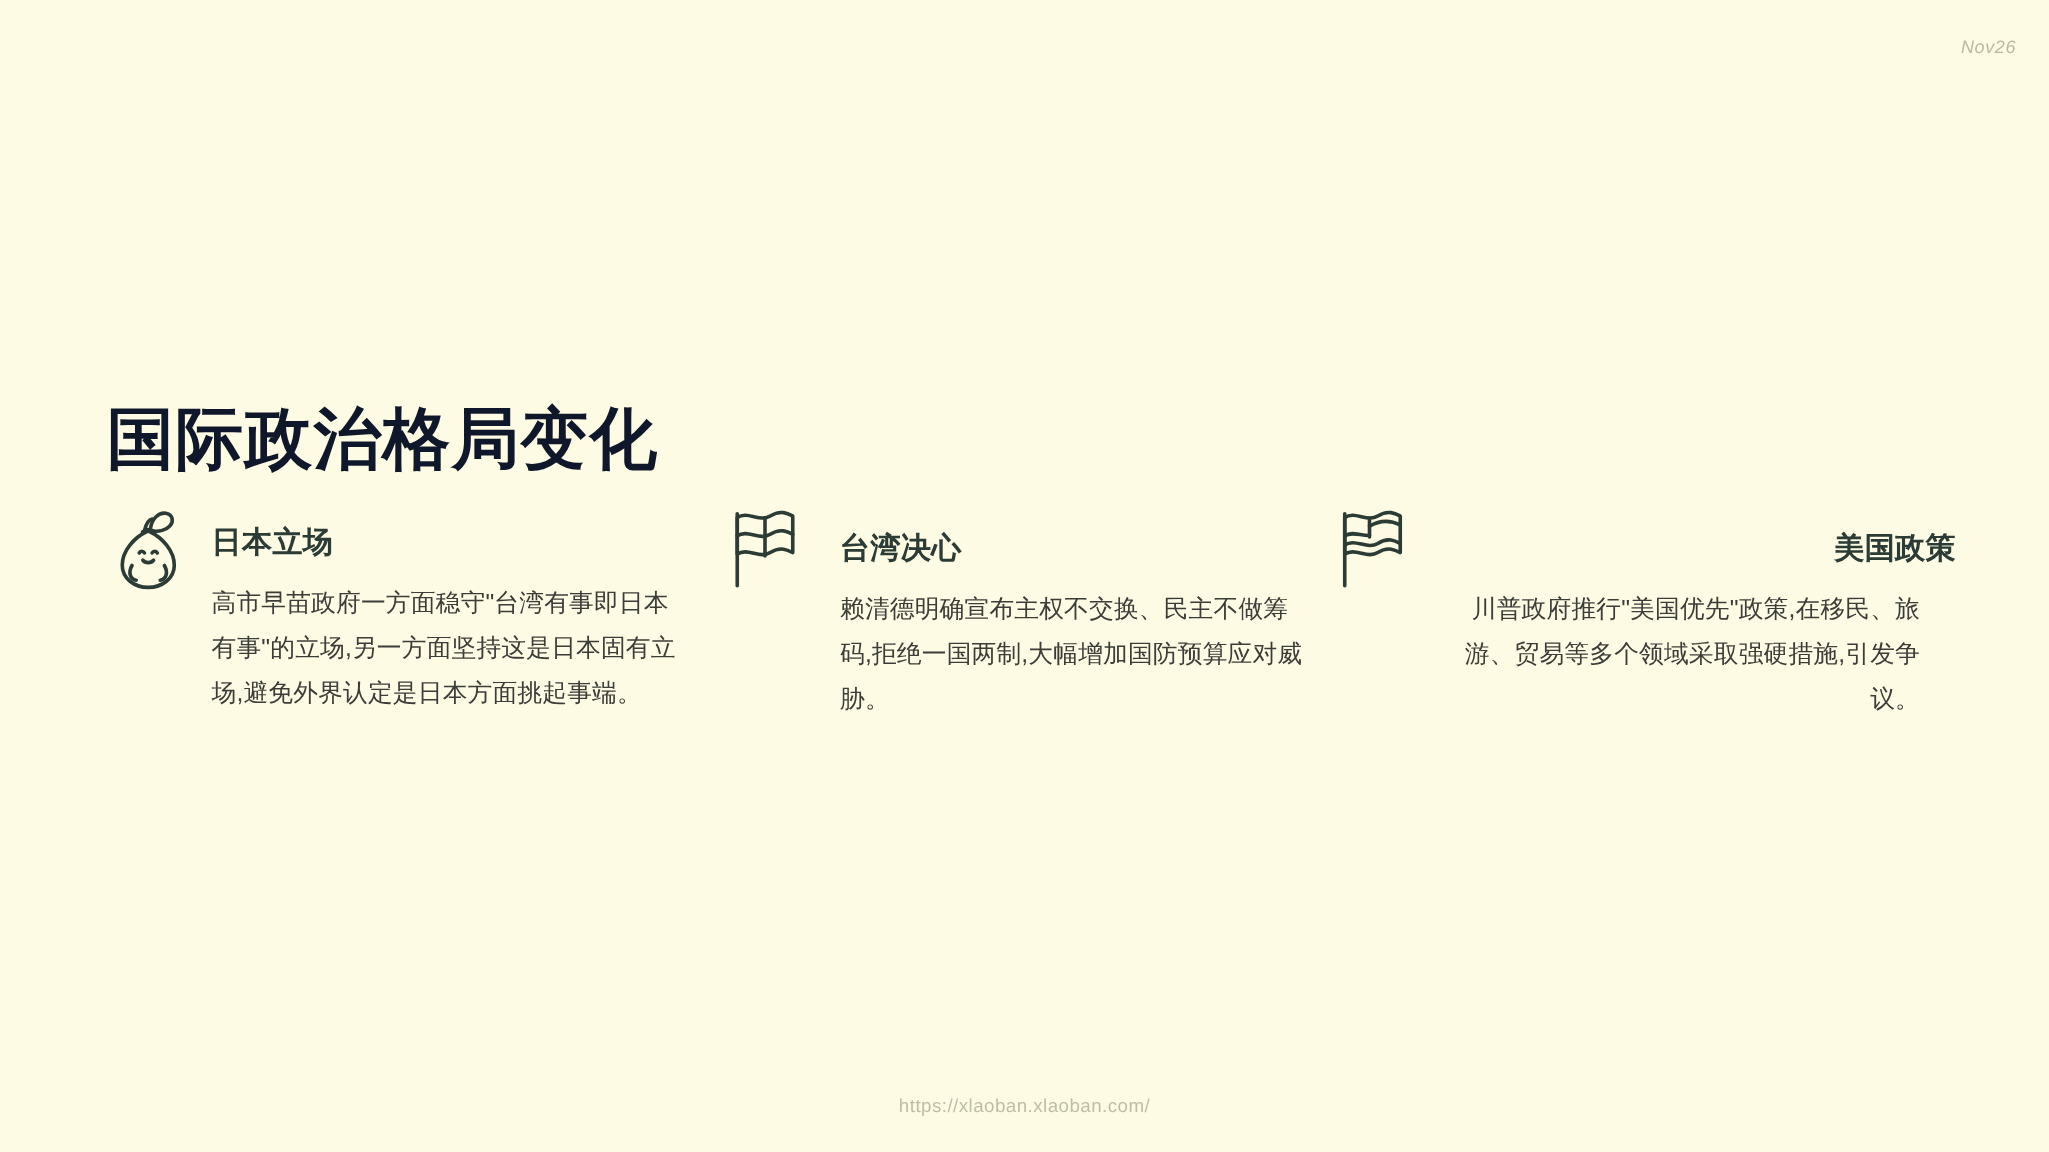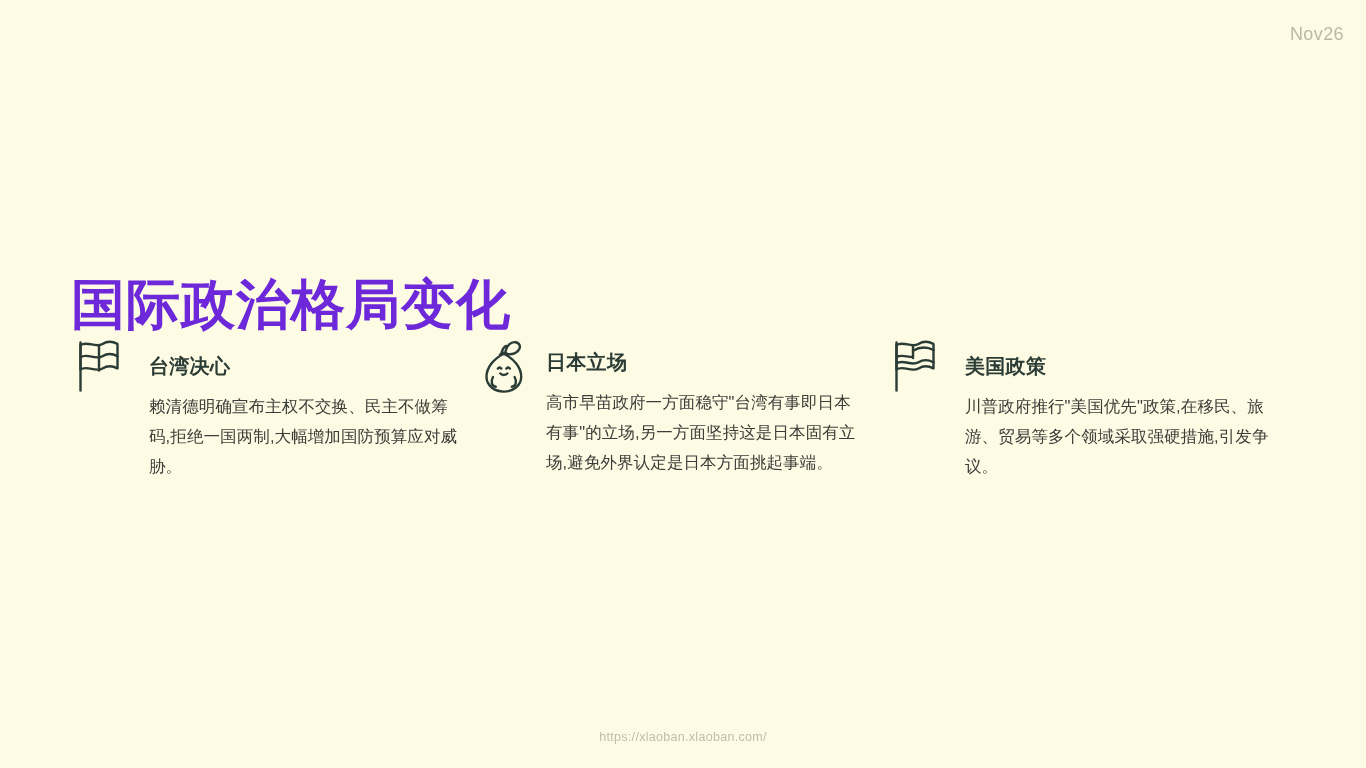--- a/index.html
+++ b/index.html
@@ -22,37 +22,38 @@
     height: 768px;
     background: #FDFBE3;
     box-sizing: border-box;
   }
 
   
   .date-stamp {
     position: absolute;
     top: 24px;
     right: 22px;
-    font-size: 18px;
+    font-size: 12px;
     letter-spacing: 0.4px;
     color: #B9B9A4;
     font-family: "Liberation Sans", "DejaVu Sans", sans-serif;
     white-space: nowrap;
+    font-style: italic;
   }
 
   
   .slide-title {
     position: absolute;
     left: 71px;
     top: 238px;
-    font-size: 54px;
+    font-size: 45px;
     line-height: 1.12;
     font-weight: 700;
     letter-spacing: 1px;
-    color: #6d28d9;
+    color: #0f172a;
     white-space: nowrap;
     font-family: "Liberation Sans", "DejaVu Sans", sans-serif;
   }
 
   
   .columns {
     position: absolute;
     left: 71px;
     top: 336px;
     width: 1233px;
@@ -101,21 +102,21 @@
     color: #3C3C38;
     letter-spacing: 0.1px;
     margin: 0;
     max-width: 315px;
     font-family: "Liberation Sans", "DejaVu Sans", sans-serif;
   }
 
   
   .column.c1 .col-body { padding-top: 14px; }
   .column.c2 .col-body { padding-top: 18px; }
-  .column.c3 .col-body { padding-top: 18px; }
+  .column.c3 .col-body { padding-top: 18px; text-align: right; }
   .column.c2 .col-icon { margin-right: 22px; }
   .column.c3 .col-icon { margin-right: 22px; }
   .column.c2 { width: 405px; }
   .column.c3 { width: 417px; }
 
   
   .footer-url {
     position: absolute;
     left: 0;
     right: 0;
@@ -130,41 +131,20 @@
 </head>
 <body>
 
 <div class="slide">
 
   <div class="date-stamp">Nov26</div>
 
   <h1 class="slide-title">国际政治格局变化</h1>
 
   <div class="columns">
-
-    <div class="column c2">
-      <span class="col-icon">
-        <svg viewBox="0 0 56 60" fill="none" stroke="#2B3B35" stroke-width="2.4" stroke-linecap="round" stroke-linejoin="round">
-
-          <path d="M9.5 6.5 L9.5 54.5"></path>
-
-          <path d="M9.5 9.0 C16.5 4.4 24.5 12.4 31.5 8.0 C38.5 3.6 43.5 6.4 46.5 8.0
-                   L46.5 32.4
-                   C43.5 30.8 38.5 28.0 31.5 32.4 C24.5 36.8 16.5 28.8 9.5 33.4 Z"></path>
-
-          <path d="M9.5 21.2 C16.5 16.6 24.5 24.6 31.5 20.2 C38.5 15.8 43.5 18.6 46.5 20.2"></path>
-
-          <path d="M28.0 10.0 L28.0 34.6"></path>
-        </svg>
-      </span>
-      <div class="col-body">
-        <div class="col-heading">台湾决心</div>
-        <p class="col-text">赖清德明确宣布主权不交换、民主不做筹码,拒绝一国两制,大幅增加国防预算应对威胁。</p>
-      </div>
-    </div>
 
     <div class="column c1">
       <span class="col-icon">
         <svg viewBox="0 0 56 60" fill="none" stroke="#2B3B35" stroke-width="2.4" stroke-linecap="round" stroke-linejoin="round">
 
           <path d="M29.5 15.5 C30.5 9.5 35 5.5 39.5 6.2 C44 6.9 45.2 11.4 42.2 14.6 C39.6 17.4 35 18.6 31.2 18.0"></path>
           <path d="M25.5 17.2 C26.6 12.8 28.4 10.4 30.4 10.0"></path>
 
           <path d="M24.0 18.6 C26.5 16.6 29.6 16.4 31.8 18.4"></path>
 
@@ -178,20 +158,41 @@
           <path d="M17.0 41.0 C14.4 45.6 15.6 50.0 19.8 50.8"></path>
           <path d="M38.6 41.0 C41.2 45.6 40.0 50.0 35.8 50.8"></path>
         </svg>
       </span>
       <div class="col-body">
         <div class="col-heading">日本立场</div>
         <p class="col-text">高市早苗政府一方面稳守"台湾有事即日本有事"的立场,另一方面坚持这是日本固有立场,避免外界认定是日本方面挑起事端。</p>
       </div>
     </div>
 
+    <div class="column c2">
+      <span class="col-icon">
+        <svg viewBox="0 0 56 60" fill="none" stroke="#2B3B35" stroke-width="2.4" stroke-linecap="round" stroke-linejoin="round">
+
+          <path d="M9.5 6.5 L9.5 54.5"></path>
+
+          <path d="M9.5 9.0 C16.5 4.4 24.5 12.4 31.5 8.0 C38.5 3.6 43.5 6.4 46.5 8.0
+                   L46.5 32.4
+                   C43.5 30.8 38.5 28.0 31.5 32.4 C24.5 36.8 16.5 28.8 9.5 33.4 Z"></path>
+
+          <path d="M9.5 21.2 C16.5 16.6 24.5 24.6 31.5 20.2 C38.5 15.8 43.5 18.6 46.5 20.2"></path>
+
+          <path d="M28.0 10.0 L28.0 34.6"></path>
+        </svg>
+      </span>
+      <div class="col-body">
+        <div class="col-heading">台湾决心</div>
+        <p class="col-text">赖清德明确宣布主权不交换、民主不做筹码,拒绝一国两制,大幅增加国防预算应对威胁。</p>
+      </div>
+    </div>
+
     <div class="column c3">
       <span class="col-icon">
         <svg viewBox="0 0 56 60" fill="none" stroke="#2B3B35" stroke-width="2.4" stroke-linecap="round" stroke-linejoin="round">
 
           <path d="M9.5 6.5 L9.5 54.5"></path>
 
           <path d="M9.5 9.0 C16.5 4.4 24.5 12.4 31.5 8.0 C38.5 3.6 43.5 6.4 46.5 8.0
                    L46.5 32.4
                    C43.5 30.8 38.5 28.0 31.5 32.4 C24.5 36.8 16.5 28.8 9.5 33.4 Z"></path>
 

